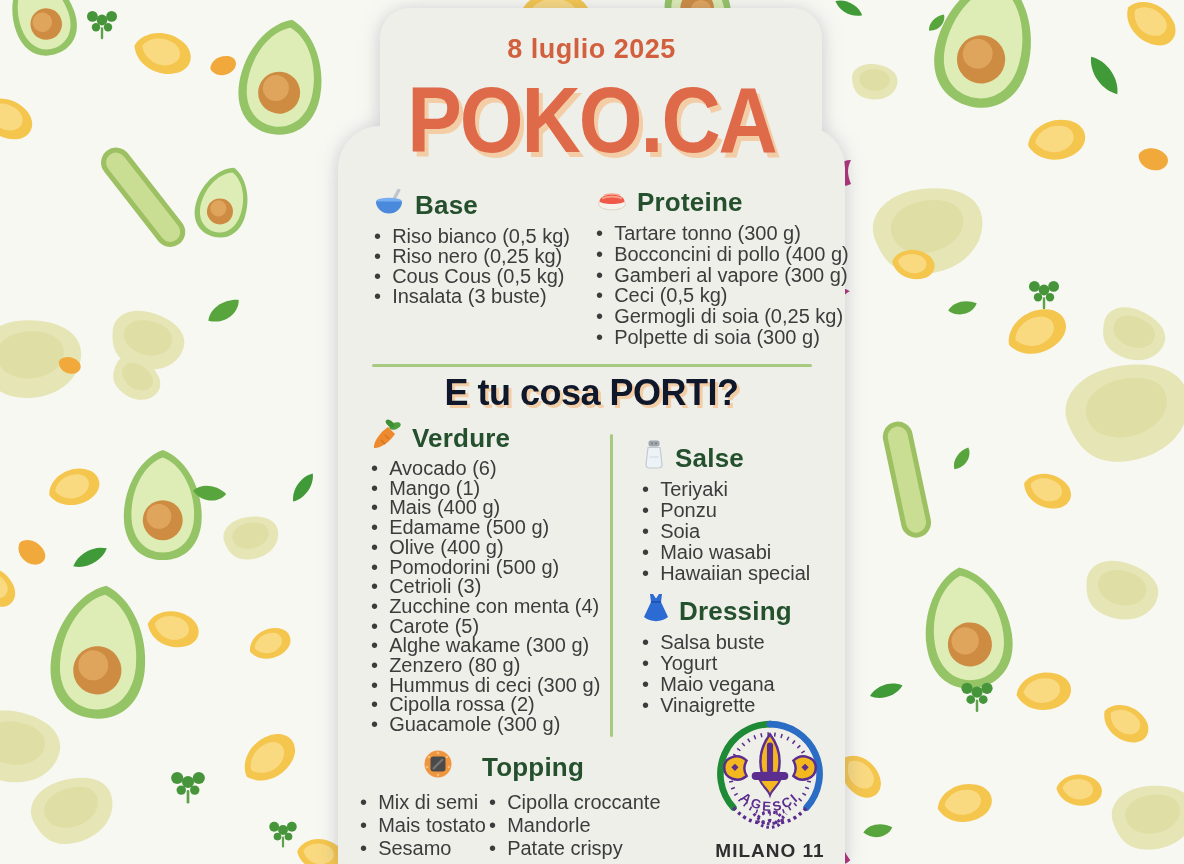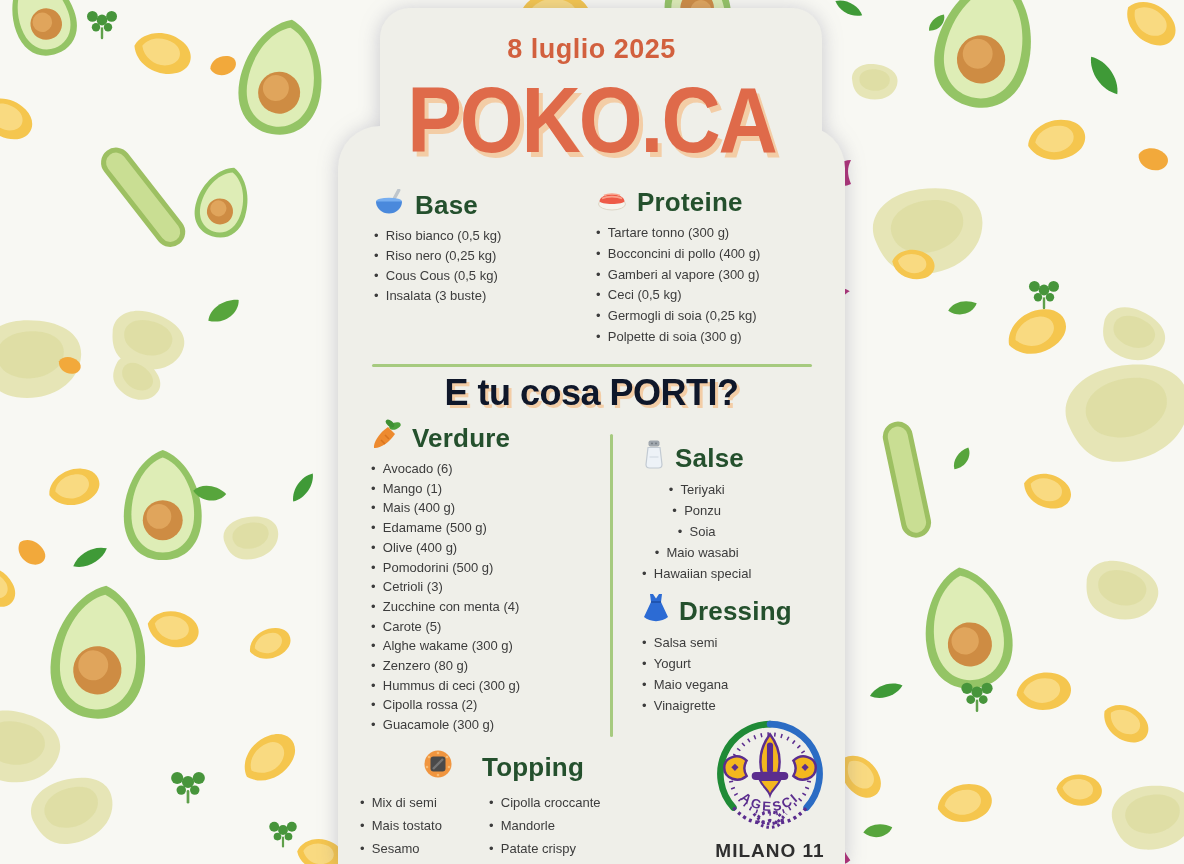--- a/index.html
+++ b/index.html
@@ -20,29 +20,29 @@
          font-size:82px;font-weight:800;color:#DF6A4A;letter-spacing:-2px;
          transform:scaleY(1.14);transform-origin:top center;
          text-shadow:4px 5px 0 #F3CDA6;}
   .porti{position:absolute;left:338px;top:372px;width:507px;margin:0;text-align:center;
          font-size:36px;font-weight:800;color:#0f172a;letter-spacing:-.5px;
          text-shadow:3px 3px 0 #F3CDA6;}
   .sec{position:absolute;}
   .sec-head{display:flex;align-items:center;gap:9px;}
   .sec-title{font-size:26px;font-weight:800;color:#24502D;letter-spacing:.2px;margin-top:7px;}
   .icon{display:inline-flex;align-items:center;justify-content:center;}
-  .items{list-style:none;margin:5px 0 0 0;padding:0;font-size:13px;color:#3C3C3C;}
+  .items{list-style:none;margin:5px 0 0 0;padding:0;font-size:20px;color:#3C3C3C;}
   .items li{line-height:20px;white-space:nowrap;}
   .items li::before{content:"•\00a0\00a0";color:#3C3C3C;}
   .sec-base{left:374px;top:183px;}
   .sec-proteine{left:596px;top:180px;}
   .sec-proteine .items li{line-height:20.8px;}
   .sec-verdure{left:371px;top:416px;}
   .sec-verdure .items li{line-height:19.7px;}
-  .sec-salse{left:642px;top:436px;text-align:center;}
+  .sec-salse{left:642px;top:436px;}
   .sec-salse .items li{line-height:21px;}
   .sec-dressing{left:642px;top:589px;}
   .sec-dressing .items li{line-height:21px;}
   .sec-topping{left:360px;top:745px;}
   .sec-topping .sec-head{margin-left:63px;gap:29px;}
   .topping-cols{display:flex;gap:12px;}
   .topping-cols .items{margin-top:8px;}
   .topping-cols .items li{line-height:23px;}
   .topping-cols .items.col1{width:117px;}
   .divider-h{position:absolute;left:372px;top:364px;width:440px;height:3px;
@@ -278,21 +278,21 @@
       <div class="sec-head">
         <span class="icon">
           <svg width="28" height="30" viewBox="0 0 28 30">
             <path d="M8 1 L11 1 L14 5.5 L17 1 L20 1 L19 9 L26 24 C20 29.5 8 29.5 2 24 L9 9 Z" fill="#2C6BD4"></path>
             <path d="M9 9 L19 9" stroke="#1D4FA8" stroke-width="1.6"></path>
           </svg>
         </span>
         <span class="sec-title">Dressing</span>
       </div>
       <ul class="items">
-        <li><span>Salsa semi</span></li>
+        <li><span>Salsa buste</span></li>
         <li><span>Yogurt</span></li>
         <li><span>Maio vegana</span></li>
         <li><span>Vinaigrette</span></li>
       </ul>
     </section>
 
     <section class="sec sec-topping">
       <div class="sec-head">
         <span class="icon">
           <svg width="30" height="30" viewBox="0 0 30 30">

